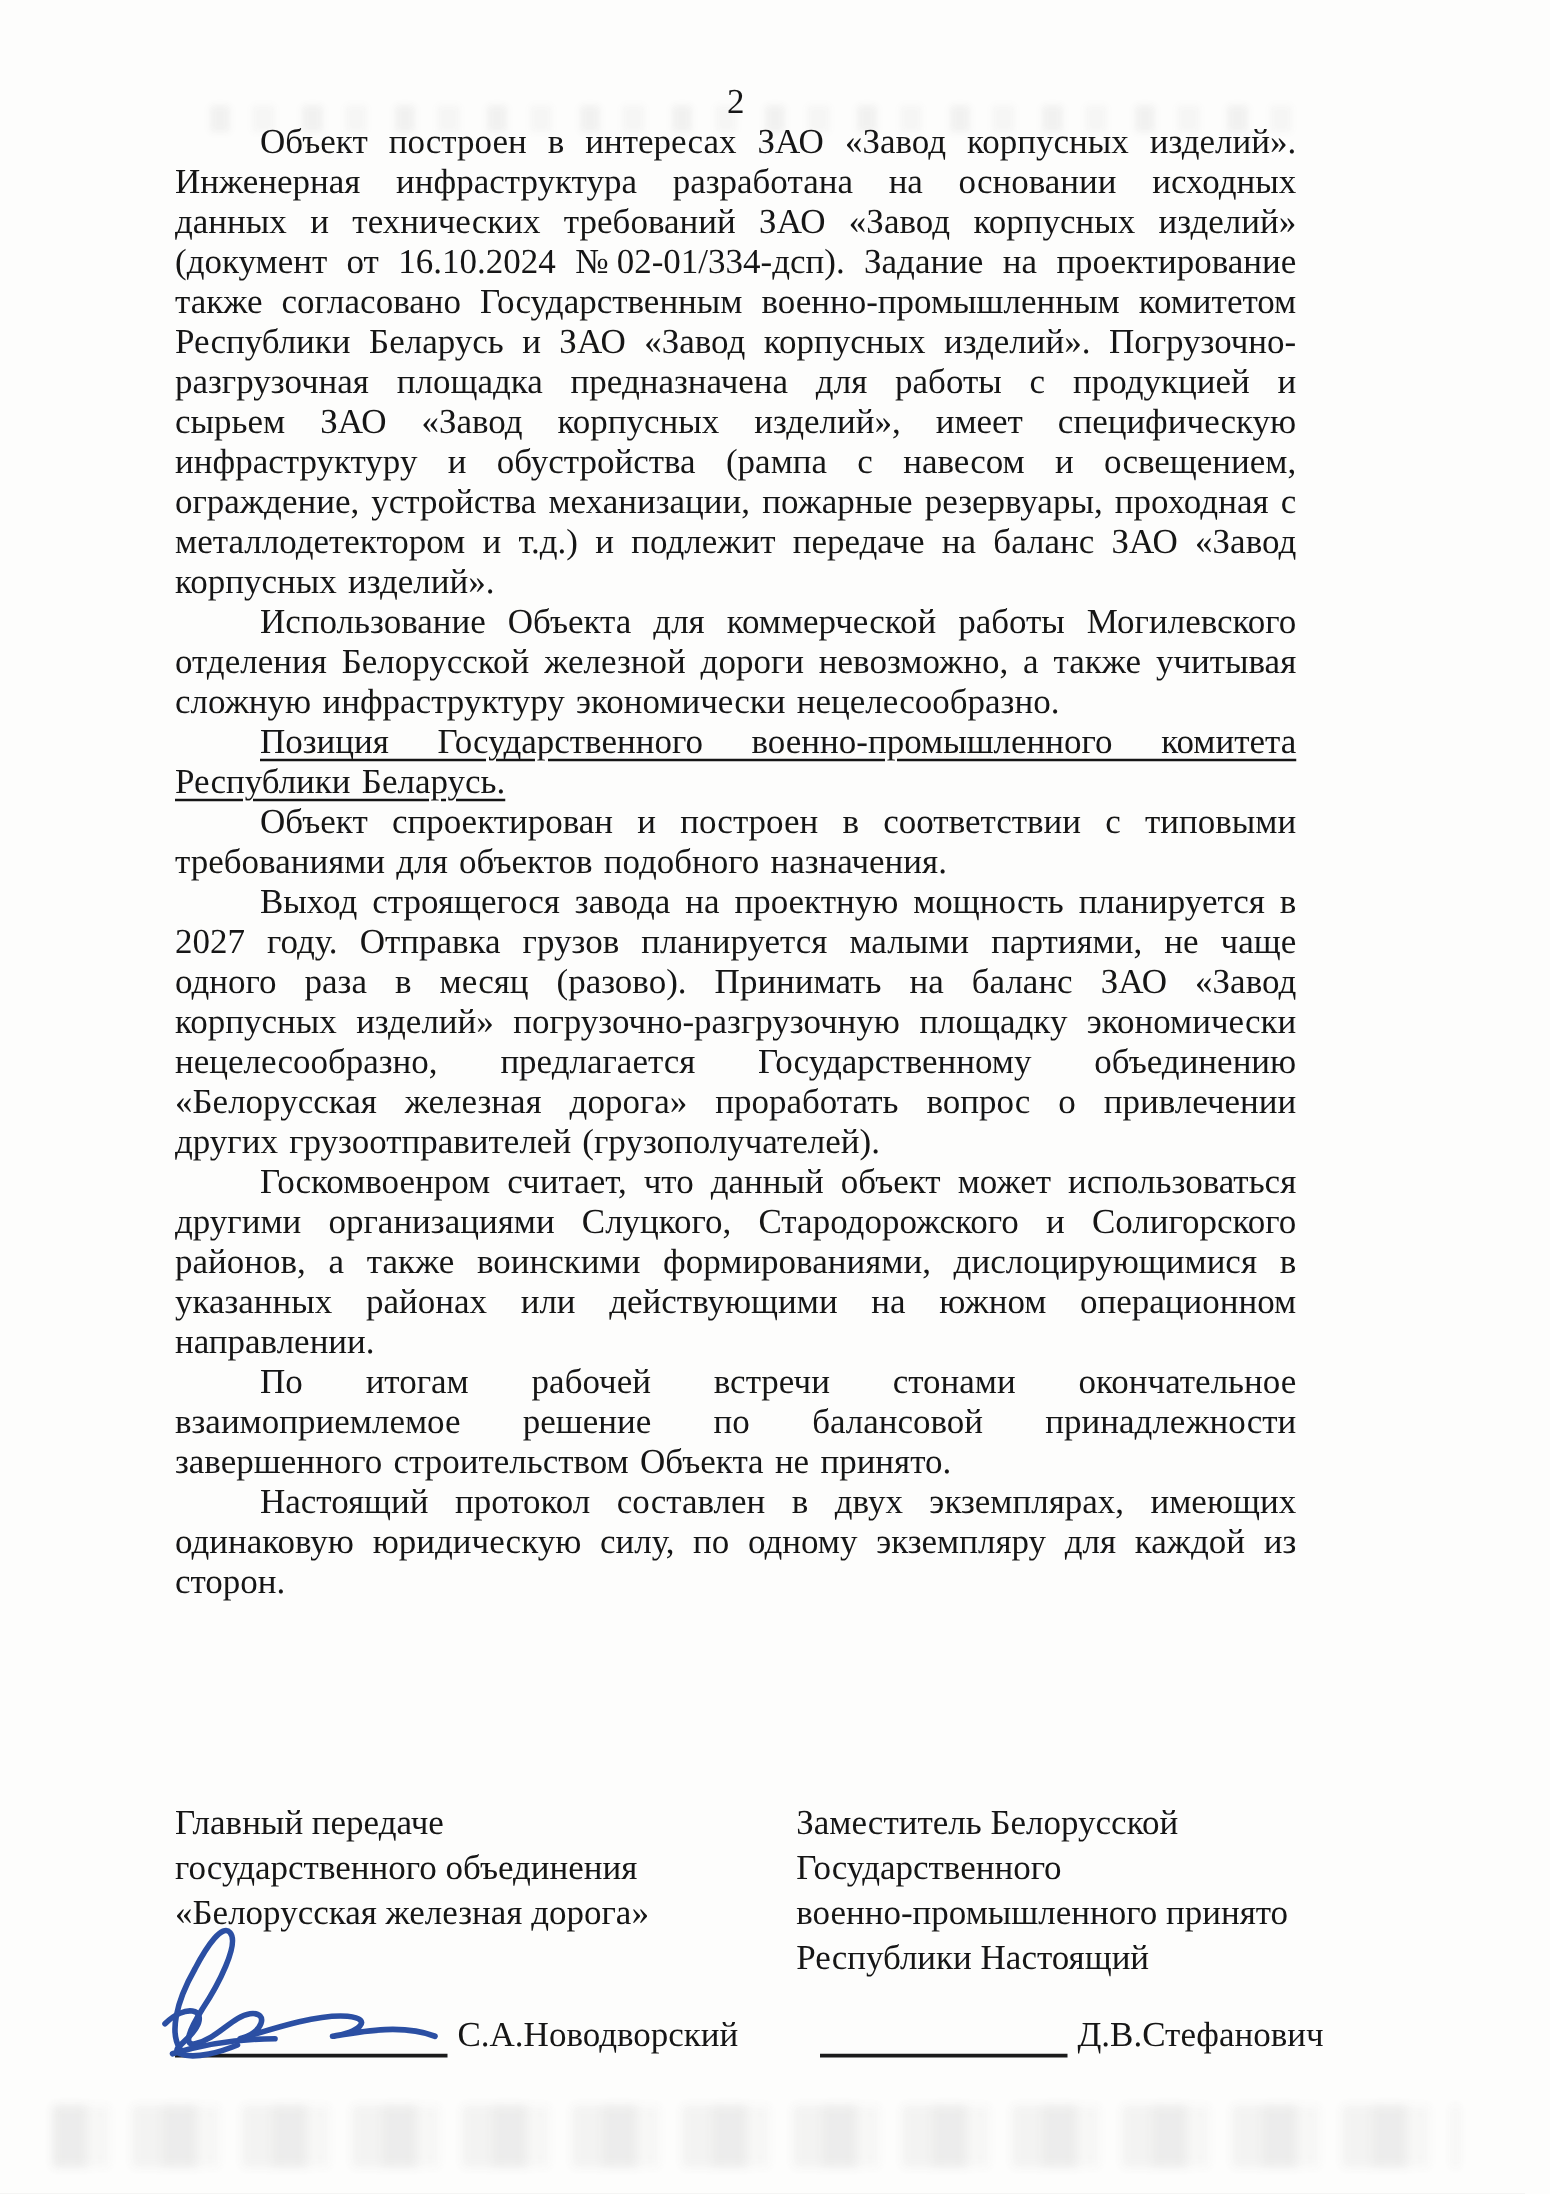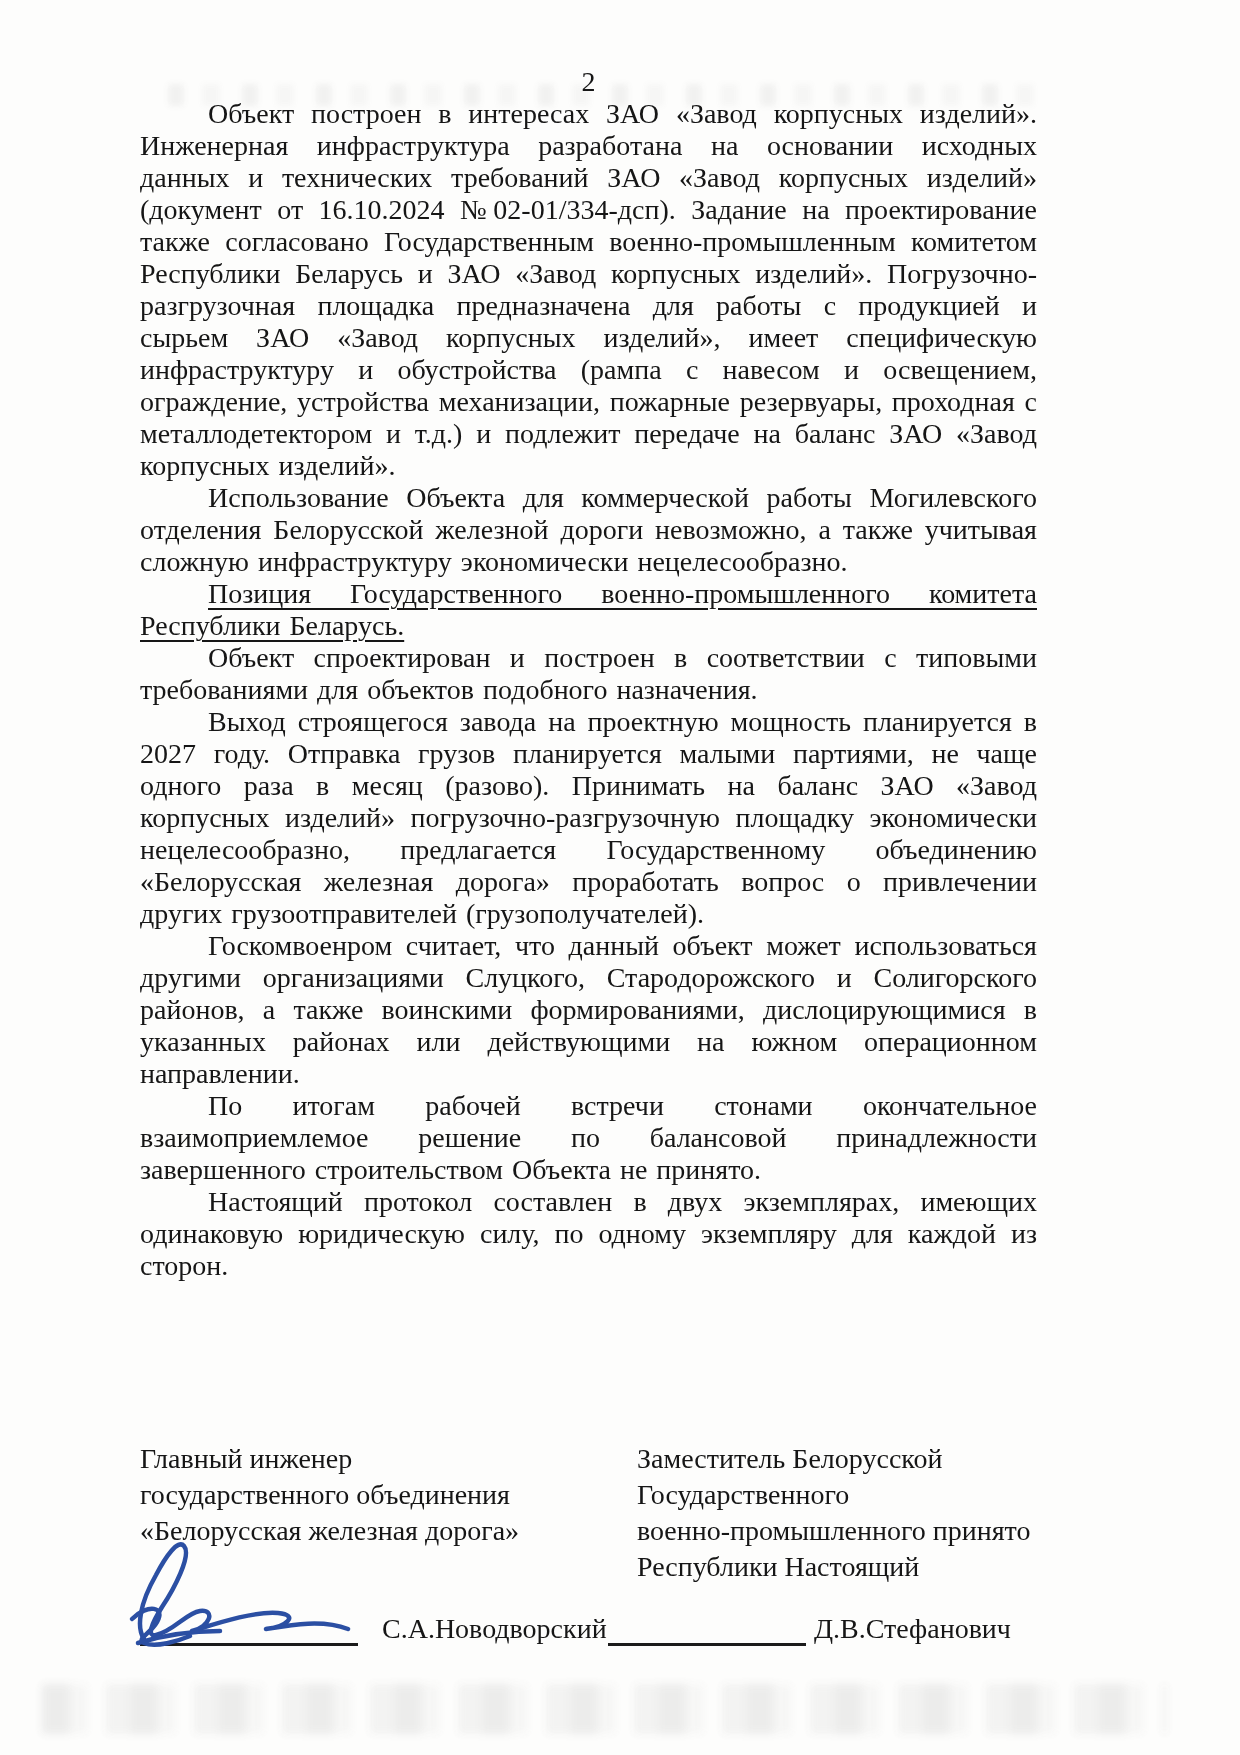--- a/index.html
+++ b/index.html
@@ -67,25 +67,24 @@
     font-size: 28px;
     line-height: 34px;
   }
   .sig-cell-left {
     position: absolute;
     left: 0;
     bottom: 6px;
     display: flex;
     align-items: flex-end;
     white-space: nowrap;
-    gap: 16px;
   }
   .sig-cell-right {
     position: absolute;
-    left: 468px;
+    left: 516px;
     bottom: 6px;
     display: flex;
     align-items: flex-end;
     white-space: nowrap;
   }
   .sig-line {
     display: inline-block;
     height: 30px;
     border-bottom: 3px solid #1b1b1b;
   }
@@ -145,21 +144,21 @@
     <p class="underlined">Позиция Государственного военно-промышленного комитета Республики Беларусь.</p>
     <p>Объект спроектирован и построен в соответствии с типовыми требованиями для объектов подобного назначения.</p>
     <p>Выход строящегося завода на проектную мощность планируется в 2027 году. Отправка грузов планируется малыми партиями, не чаще одного раза в месяц (разово). Принимать на баланс ЗАО «Завод корпусных изделий» погрузочно-разгрузочную площадку экономически нецелесообразно, предлагается Государственному объединению «Белорусская железная дорога» проработать вопрос о привлечении других грузоотправителей (грузополучателей).</p>
     <p>Госкомвоенром считает, что данный объект может использоваться другими организациями Слуцкого, Стародорожского и Солигорского районов, а также воинскими формированиями, дислоцирующимися в указанных районах или действующими на южном операционном направлении.</p>
     <p>По итогам рабочей встречи стонами окончательное взаимоприемлемое решение по балансовой принадлежности завершенного строительством Объекта не принято.</p>
     <p>Настоящий протокол составлен в двух экземплярах, имеющих одинаковую юридическую силу, по одному экземпляру для каждой из сторон.</p>
   </div>
 
   <div class="sig-titles">
     <div class="col-left">
-      <div>Главный инженер</div>
+      <div>Главный передаче</div>
       <div>государственного объединения</div>
       <div>«Белорусская железная дорога»</div>
     </div>
     <div class="col-right">
       <div>Заместитель Белорусской</div>
       <div>Государственного</div>
       <div>военно-промышленного принято</div>
       <div>Республики Настоящий</div>
     </div>
   </div>

